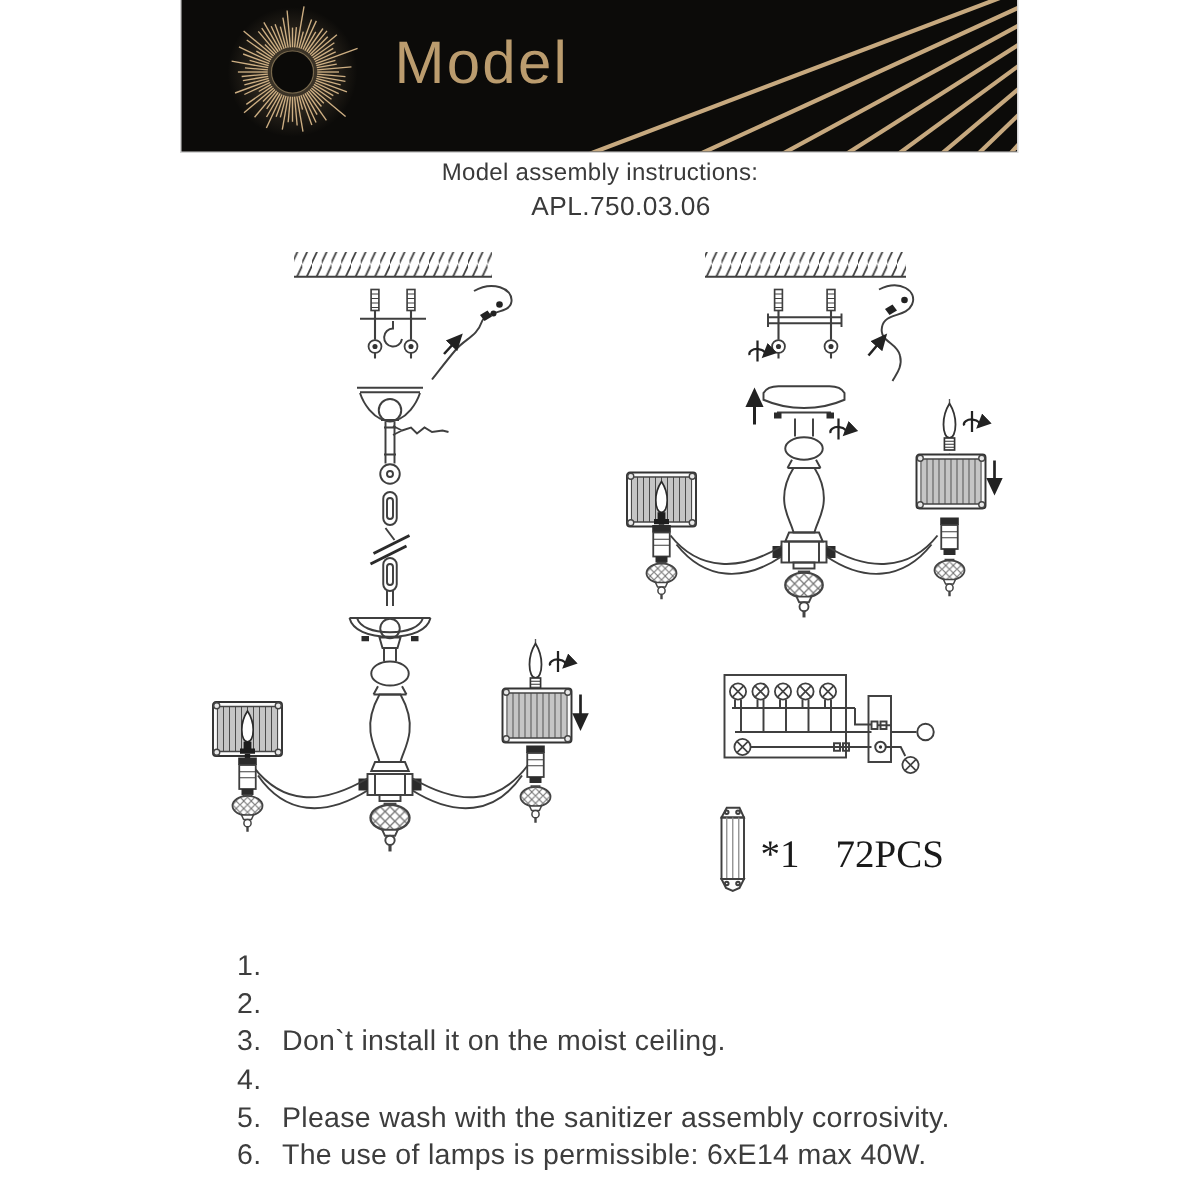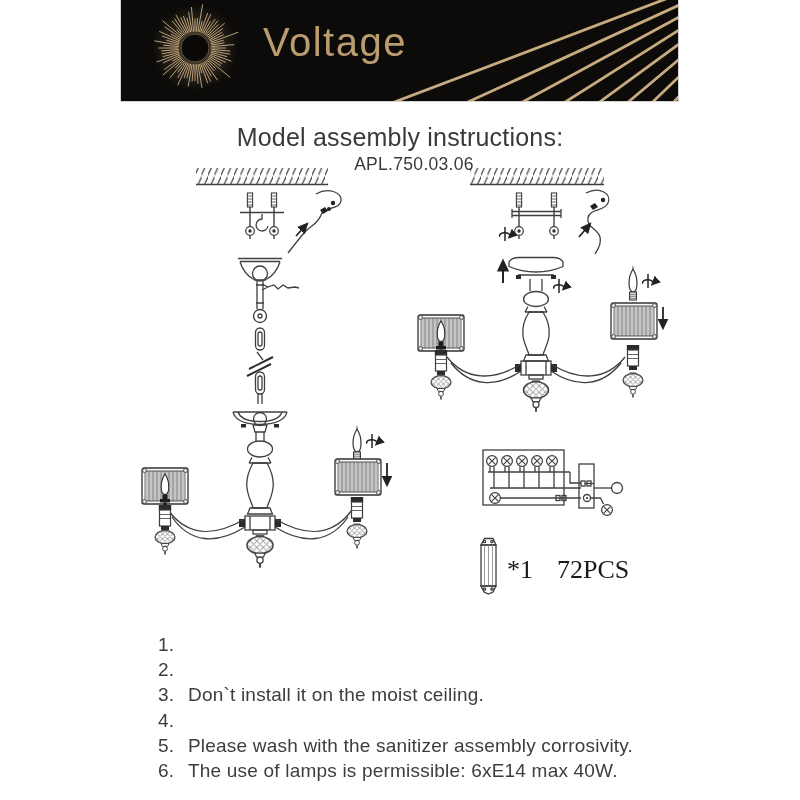--- a/index.html
+++ b/index.html
@@ -5,21 +5,21 @@
   html,body{margin:0;padding:0;}
   body{width:800px;height:800px;background:#ffffff;position:relative;overflow:hidden;
        font-family:"Liberation Sans",sans-serif;}
   .banner{position:absolute;left:121px;top:0;width:557px;height:101px;background:#0c0b09;
           overflow:hidden;box-shadow:0 0 0 1px #d4d4d4;}
   .sun-glow{position:absolute;left:29px;top:3px;width:90px;height:90px;border-radius:50%;
             background:radial-gradient(circle,rgba(216,185,138,0.35) 0%,rgba(216,185,138,0.12) 45%,transparent 68%);}
   .brand-name{position:absolute;left:142px;top:20px;font-size:40px;font-weight:400;
               color:#bb9c6e;letter-spacing:1.5px;}
   .title-block{position:absolute;left:0;top:107px;width:800px;text-align:center;color:#3a3a3a;}
-  .title-line1{font-size:25px;letter-spacing:.2px;margin-top:16px;}
+  .title-line1{font-size:16px;letter-spacing:.2px;}
   .title-model{font-size:17.5px;margin-top:2px;letter-spacing:.3px;margin-left:28px;}
   .crystal-label{position:absolute;left:507px;top:555px;font-family:"Liberation Serif",serif;
                  font-size:26px;color:#1a1a1a;display:flex;gap:24px;}
   .instructions{position:absolute;left:158px;top:632px;font-size:19px;line-height:25.2px;
                 color:#3d3d3d;letter-spacing:.2px;}
   .instr-row{display:flex;}
   .instr-num{width:30px;flex:none;}
   svg#diagram-svg{position:absolute;left:0;top:0;}
   .ln{stroke:#3f3f3f;fill:none;stroke-width:1.3;}
 </style>
@@ -111,21 +111,21 @@
       <line x1="700" y1="-60" x2="234.1" y2="527.8" stroke="#d8b88a" stroke-width="2.8" opacity="0.92"></line>
       <line x1="700" y1="-60" x2="195.7" y2="495.2" stroke="#d8b88a" stroke-width="2.8" opacity="0.92"></line>
       <line x1="700" y1="-60" x2="159.6" y2="460.1" stroke="#d8b88a" stroke-width="2.8" opacity="0.92"></line>
       <line x1="700" y1="-60" x2="125.9" y2="422.6" stroke="#d8b88a" stroke-width="2.8" opacity="0.92"></line>
       <line x1="700" y1="-60" x2="94.8" y2="383.0" stroke="#d8b88a" stroke-width="2.8" opacity="0.92"></line>
       <line x1="700" y1="-60" x2="66.4" y2="341.3" stroke="#d8b88a" stroke-width="2.8" opacity="0.92"></line>
       <line x1="700" y1="-60" x2="40.9" y2="297.9" stroke="#d8b88a" stroke-width="2.8" opacity="0.92"></line>
       <line x1="700" y1="-60" x2="18.3" y2="252.8" stroke="#d8b88a" stroke-width="2.8" opacity="0.92"></line>
       <line x1="700" y1="-60" x2="-1.1" y2="206.3" stroke="#d8b88a" stroke-width="2.8" opacity="0.92"></line>
     </svg>
-  <div class="brand-name">Voltage</div>
+  <div class="brand-name">Model</div>
 </div>
 
 <div class="title-block">
   <div class="title-line1">Model assembly instructions:</div>
   <div class="title-model">APL.750.03.06</div>
 </div>
 
 <svg id="diagram-svg" width="800" height="800" viewBox="0 0 800 800">
   <defs>
     <pattern id="hatch" width="6.5" height="16" patternUnits="userSpaceOnUse">

